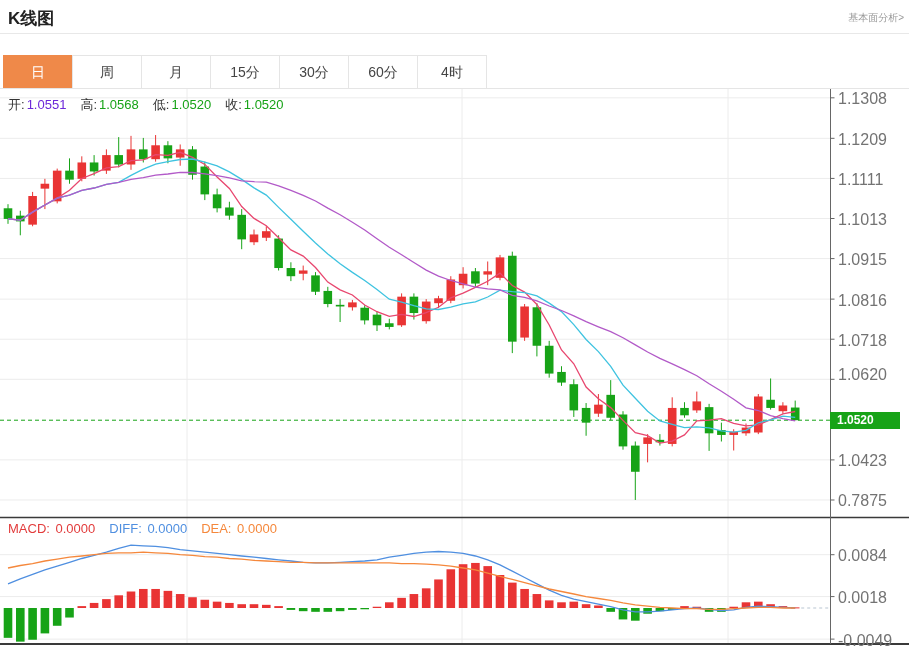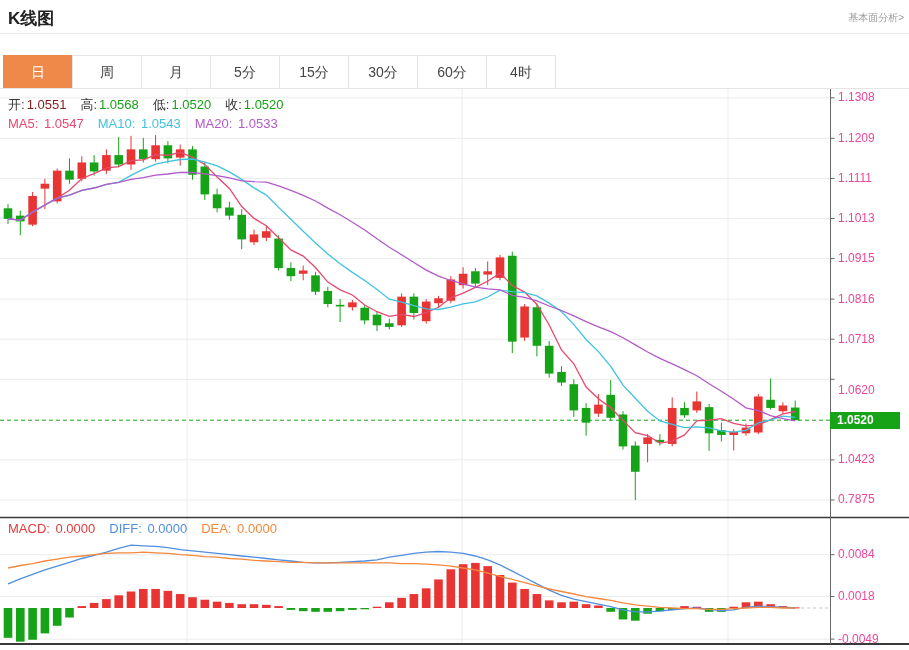--- a/index.html
+++ b/index.html
@@ -15,21 +15,21 @@
     background:#fff; border:1px solid #e5e5e5; margin-left:-1px; cursor:pointer; white-space:nowrap; }
   .tab:first-child { margin-left:0; }
   .tab.active { background:#ef8949; border-color:#ef8949; color:#fff; }
   .tab-underline { position:absolute; left:0; top:88px; width:909px; height:1px; background:#e5e5e5; }
   .legend-row { position:absolute; font-size:13px; white-space:nowrap; z-index:3; }
   #legend-ohlc { left:8px; top:96px; }
   #legend-ma { left:8px; top:116px; }
   #legend-macd { left:8px; top:521px; }
   .legend-row .lab { color:#333; }
   .legend-row .val { margin-left:2px; margin-right:14px; }
-  .axis-label { position:absolute; left:838px; width:66px; font-size:12px; color:#ec4899; z-index:2; }
+  .axis-label { position:absolute; left:838px; width:66px; font-size:16px; color:#737373; z-index:2; }
   #price-badge { position:absolute; left:830px; width:70px; height:17px; line-height:17px;
     padding-left:7px; font-size:12px; font-weight:bold; color:#fff; z-index:4; }
 </style>
 </head>
 <body>
 
 <div id="stage">
   <svg id="chart-svg" width="909" height="650" viewBox="0 0 909 650">
       <line x1="0" y1="97.81921979067538" x2="830" y2="97.81921979067538" stroke="#ececec" stroke-width="1"></line>
       <line x1="0" y1="138.3235014272121" x2="830" y2="138.3235014272121" stroke="#ececec" stroke-width="1"></line>
@@ -271,44 +271,42 @@
     </svg>
 
   <div class="page-title">K线图</div>
   <a class="fund-link">基本面分析&gt;</a>
   <div class="head-divider"></div>
 
   <div class="tabbar">
       <div class="tab active">日</div>
       <div class="tab">周</div>
       <div class="tab">月</div>
-      <div class="tab">5分</div>
       <div class="tab">15分</div>
       <div class="tab">30分</div>
       <div class="tab">60分</div>
       <div class="tab">4时</div>
     </div>
   <div class="tab-underline"></div>
 
   <div id="legend-ohlc" class="legend-row">
-    <span class="lab">开:</span><span class="val" style="color: #7f1d1d;">1.0551</span><span class="lab">高:</span><span class="val" style="color: rgb(23, 163, 23);">1.0568</span><span class="lab">低:</span><span class="val" style="color: rgb(23, 163, 23);">1.0520</span><span class="lab">收:</span><span class="val" style="color: rgb(23, 163, 23);">1.0520</span>
+    <span class="lab">开:</span><span class="val" style="color: #6d28d9;">1.0551</span><span class="lab">高:</span><span class="val" style="color: rgb(23, 163, 23);">1.0568</span><span class="lab">低:</span><span class="val" style="color: rgb(23, 163, 23);">1.0520</span><span class="lab">收:</span><span class="val" style="color: rgb(23, 163, 23);">1.0520</span>
   </div>
 
-  <div id="legend-ma" class="legend-row"><span style="color: rgb(232, 71, 111);">MA5: </span><span class="val" style="color: rgb(232, 71, 111);">1.0547</span><span style="color: rgb(63, 195, 224);">MA10: </span><span class="val" style="color: rgb(63, 195, 224);">1.0543</span><span style="color: rgb(178, 90, 200);">MA20: </span><span class="val" style="color: rgb(178, 90, 200);">1.0533</span></div>
   <div id="legend-macd" class="legend-row"><span style="color: rgb(226, 59, 59);">MACD: </span><span class="val" style="color: rgb(226, 59, 59);">0.0000</span><span style="color: rgb(79, 143, 224);">DIFF: </span><span class="val" style="color: rgb(79, 143, 224);">0.0000</span><span style="color: rgb(245, 136, 60);">DEA: </span><span class="val" style="color: rgb(245, 136, 60);">0.0000</span></div>
 
   <div id="axis-labels">
       <div class="axis-label" style="top: 90.3192px;">1.1308</div>
       <div class="axis-label" style="top: 130.824px;">1.1209</div>
       <div class="axis-label" style="top: 170.919px;">1.1111</div>
       <div class="axis-label" style="top: 211.014px;">1.1013</div>
       <div class="axis-label" style="top: 251.109px;">1.0915</div>
       <div class="axis-label" style="top: 291.613px;">1.0816</div>
       <div class="axis-label" style="top: 331.708px;">1.0718</div>
-      <div class="axis-label" style="top: 383px;">1.0620</div>
+      <div class="axis-label" style="top: 366px;">1.0620</div>
       <div class="axis-label" style="top: 452.403px;">1.0423</div>
       <div class="axis-label" style="top: 492.498px;">0.7875</div>
       <div class="axis-label" style="top: 547.189px;">0.0084</div>
       <div class="axis-label" style="top: 589.083px;">0.0018</div>
       <div class="axis-label" style="top: 631.612px;">-0.0049</div>
     </div>
   <div id="price-badge" style="top: 411.717px; background: rgb(23, 163, 23);">1.0520</div>
 </div>
 
 </body></html>

